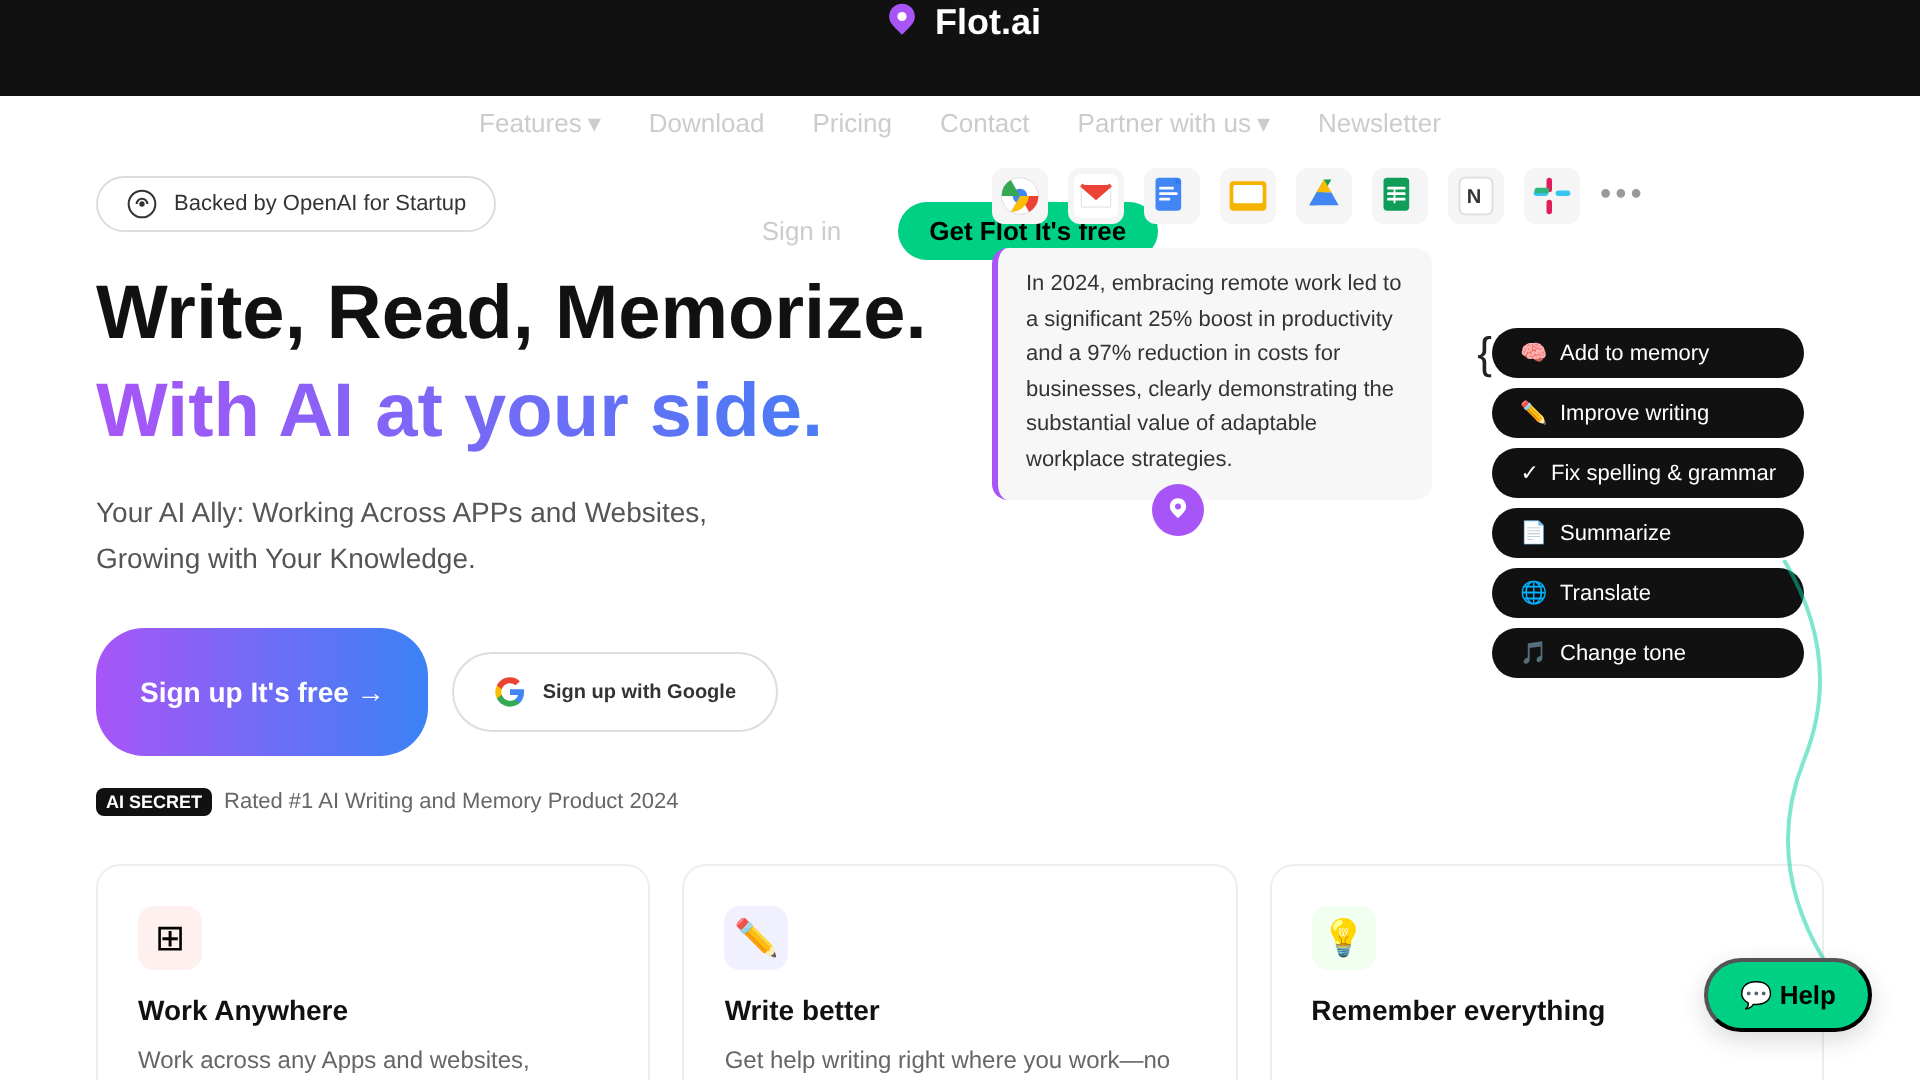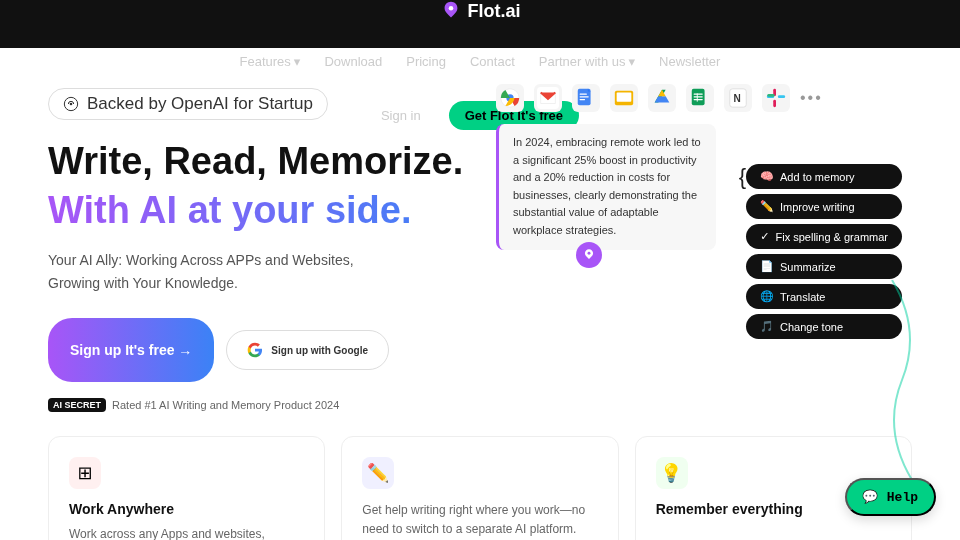--- a/index.html
+++ b/index.html
@@ -47,21 +47,21 @@
       gap: 32px;
       min-height: 340px;
     }
     .hero-left {
       flex: 1;
       padding-top: 8px;
     }
     .backed-badge {
       display: inline-flex; align-items: center; gap: 8px;
       border: 1.5px solid #ddd; border-radius: 20px;
-      padding: 5px 14px; font-size: 17px; color: #333; margin-bottom: 20px;
+      padding: 5px 14px; font-size: 11px; color: #333; margin-bottom: 20px;
     }
     .backed-badge svg { width: 16px; height: 16px; }
     .hero-title {
       font-size: 38px; font-weight: 800; color: #111; line-height: 1.15; margin-bottom: 4px;
     }
     .hero-title-colored {
       font-size: 38px; font-weight: 800;
       background: linear-gradient(90deg, #a855f7, #3b82f6);
       -webkit-background-clip: text; -webkit-text-fill-color: transparent;
       line-height: 1.2; margin-bottom: 16px;
@@ -173,21 +173,20 @@
       right: 24px;
       background: #00d084;
       color: #000;
       border-radius: 20px;
       padding: 9px 16px;
       font-size: 13px;
       font-weight: 600;
       cursor: pointer;
       display: flex; align-items: center; gap: 6px;
       box-shadow: 0 4px 12px rgba(0,0,0,0.15);
-      font-family: Liberation Mono, monospace;
     }
 
     
     .teal-curve {
       position: absolute;
       right: -10px;
       top: 200px;
       width: 60px;
       height: 200px;
     }
@@ -327,21 +326,21 @@
             <rect x="14" y="9" width="8" height="3" rx="1.5" fill="#36C5F0"></rect>
             <rect x="5" y="5" width="3" height="8" rx="1.5" fill="#2EB67D" transform="rotate(90 6.5 9)"></rect>
           </svg>
       </div>
       <span class="app-more">•••</span>
     </div>
 
     <div style="display:flex; gap:12px; position:relative;">
       <div style="position:relative; max-width:220px;">
         <div class="text-block">
-          <span>In 2024, embracing remote work led to a significant 25% boost in productivity and a 20% reduction in costs for businesses, clearly demonstrating the substantial value of adaptable workplace strategies.</span>
+          <span>In 2024, embracing remote work led to a significant 25% boost in productivity and a 97% reduction in costs for businesses, clearly demonstrating the substantial value of adaptable workplace strategies.</span>
         </div>
 
         <div style="position:absolute; bottom:-10px; left:80px; width:26px; height:26px; background:#a855f7; border-radius:50%; display:flex; align-items:center; justify-content:center;">
           <svg width="14" height="14" viewBox="0 0 24 24" fill="none">
               <path d="M12 2C8 2 5 5 5 9c0 3 2 5 4 7l3 3 3-3c2-2 4-4 4-7 0-4-3-7-7-7z" fill="#fff"></path>
               <circle cx="12" cy="9" r="2.5" fill="#a855f7"></circle>
             </svg>
         </div>
 
         <div style="position:absolute; right:-30px; top:40px; font-size:22px; color:#222;">{</div>
@@ -382,20 +381,21 @@
 </section>
 
 <section class="features">
   <div class="feature-card">
     <div class="feature-icon" style="background:#fff0f0;">⊞</div>
     <div class="feature-title">Work Anywhere</div>
     <div class="feature-desc">Work across any Apps and websites, integrating into your workflow.</div>
   </div>
   <div class="feature-card">
     <div class="feature-icon" style="background:#f0f0ff;">✏️</div>
+    <div class="feature-title">Write better</div>
     <div class="feature-desc">Get help writing right where you work—no need to switch to a separate AI platform.</div>
   </div>
   <div class="feature-card">
     <div class="feature-icon" style="background:#f0fff0;">💡</div>
     <div class="feature-title">Remember everything</div>
   </div>
 </section>
 
 <button class="help-btn">💬 Help</button>
 

